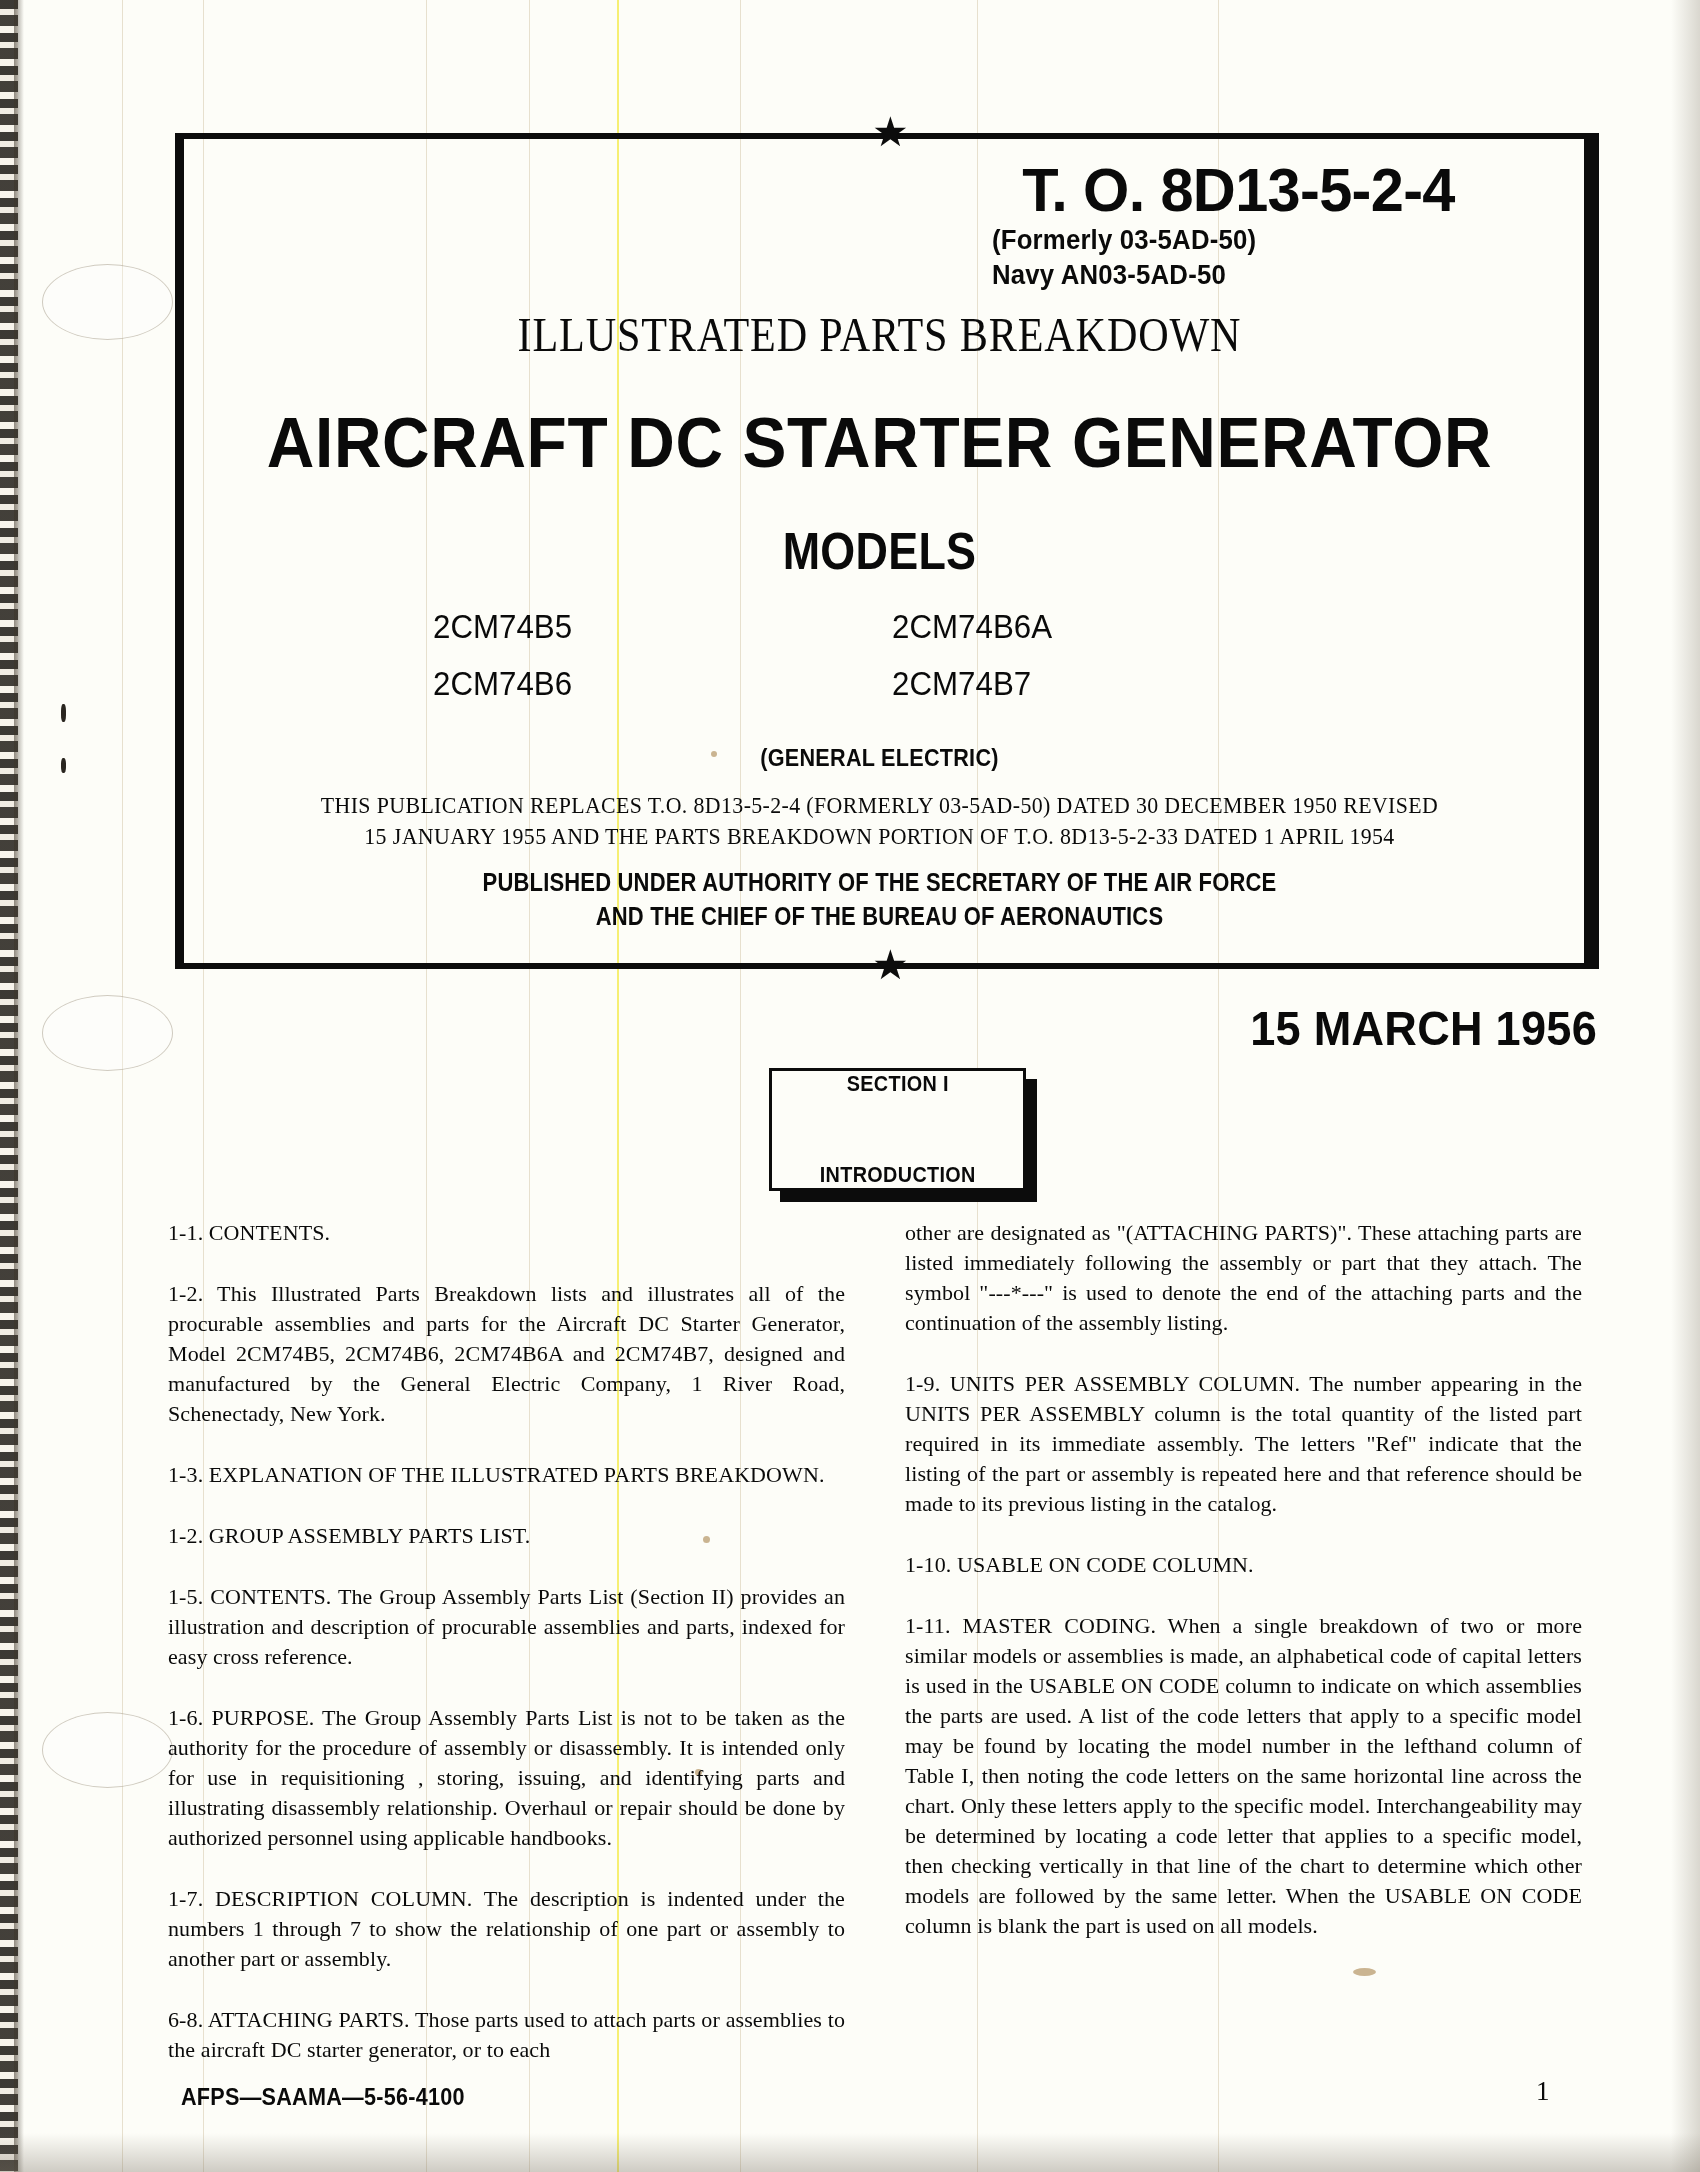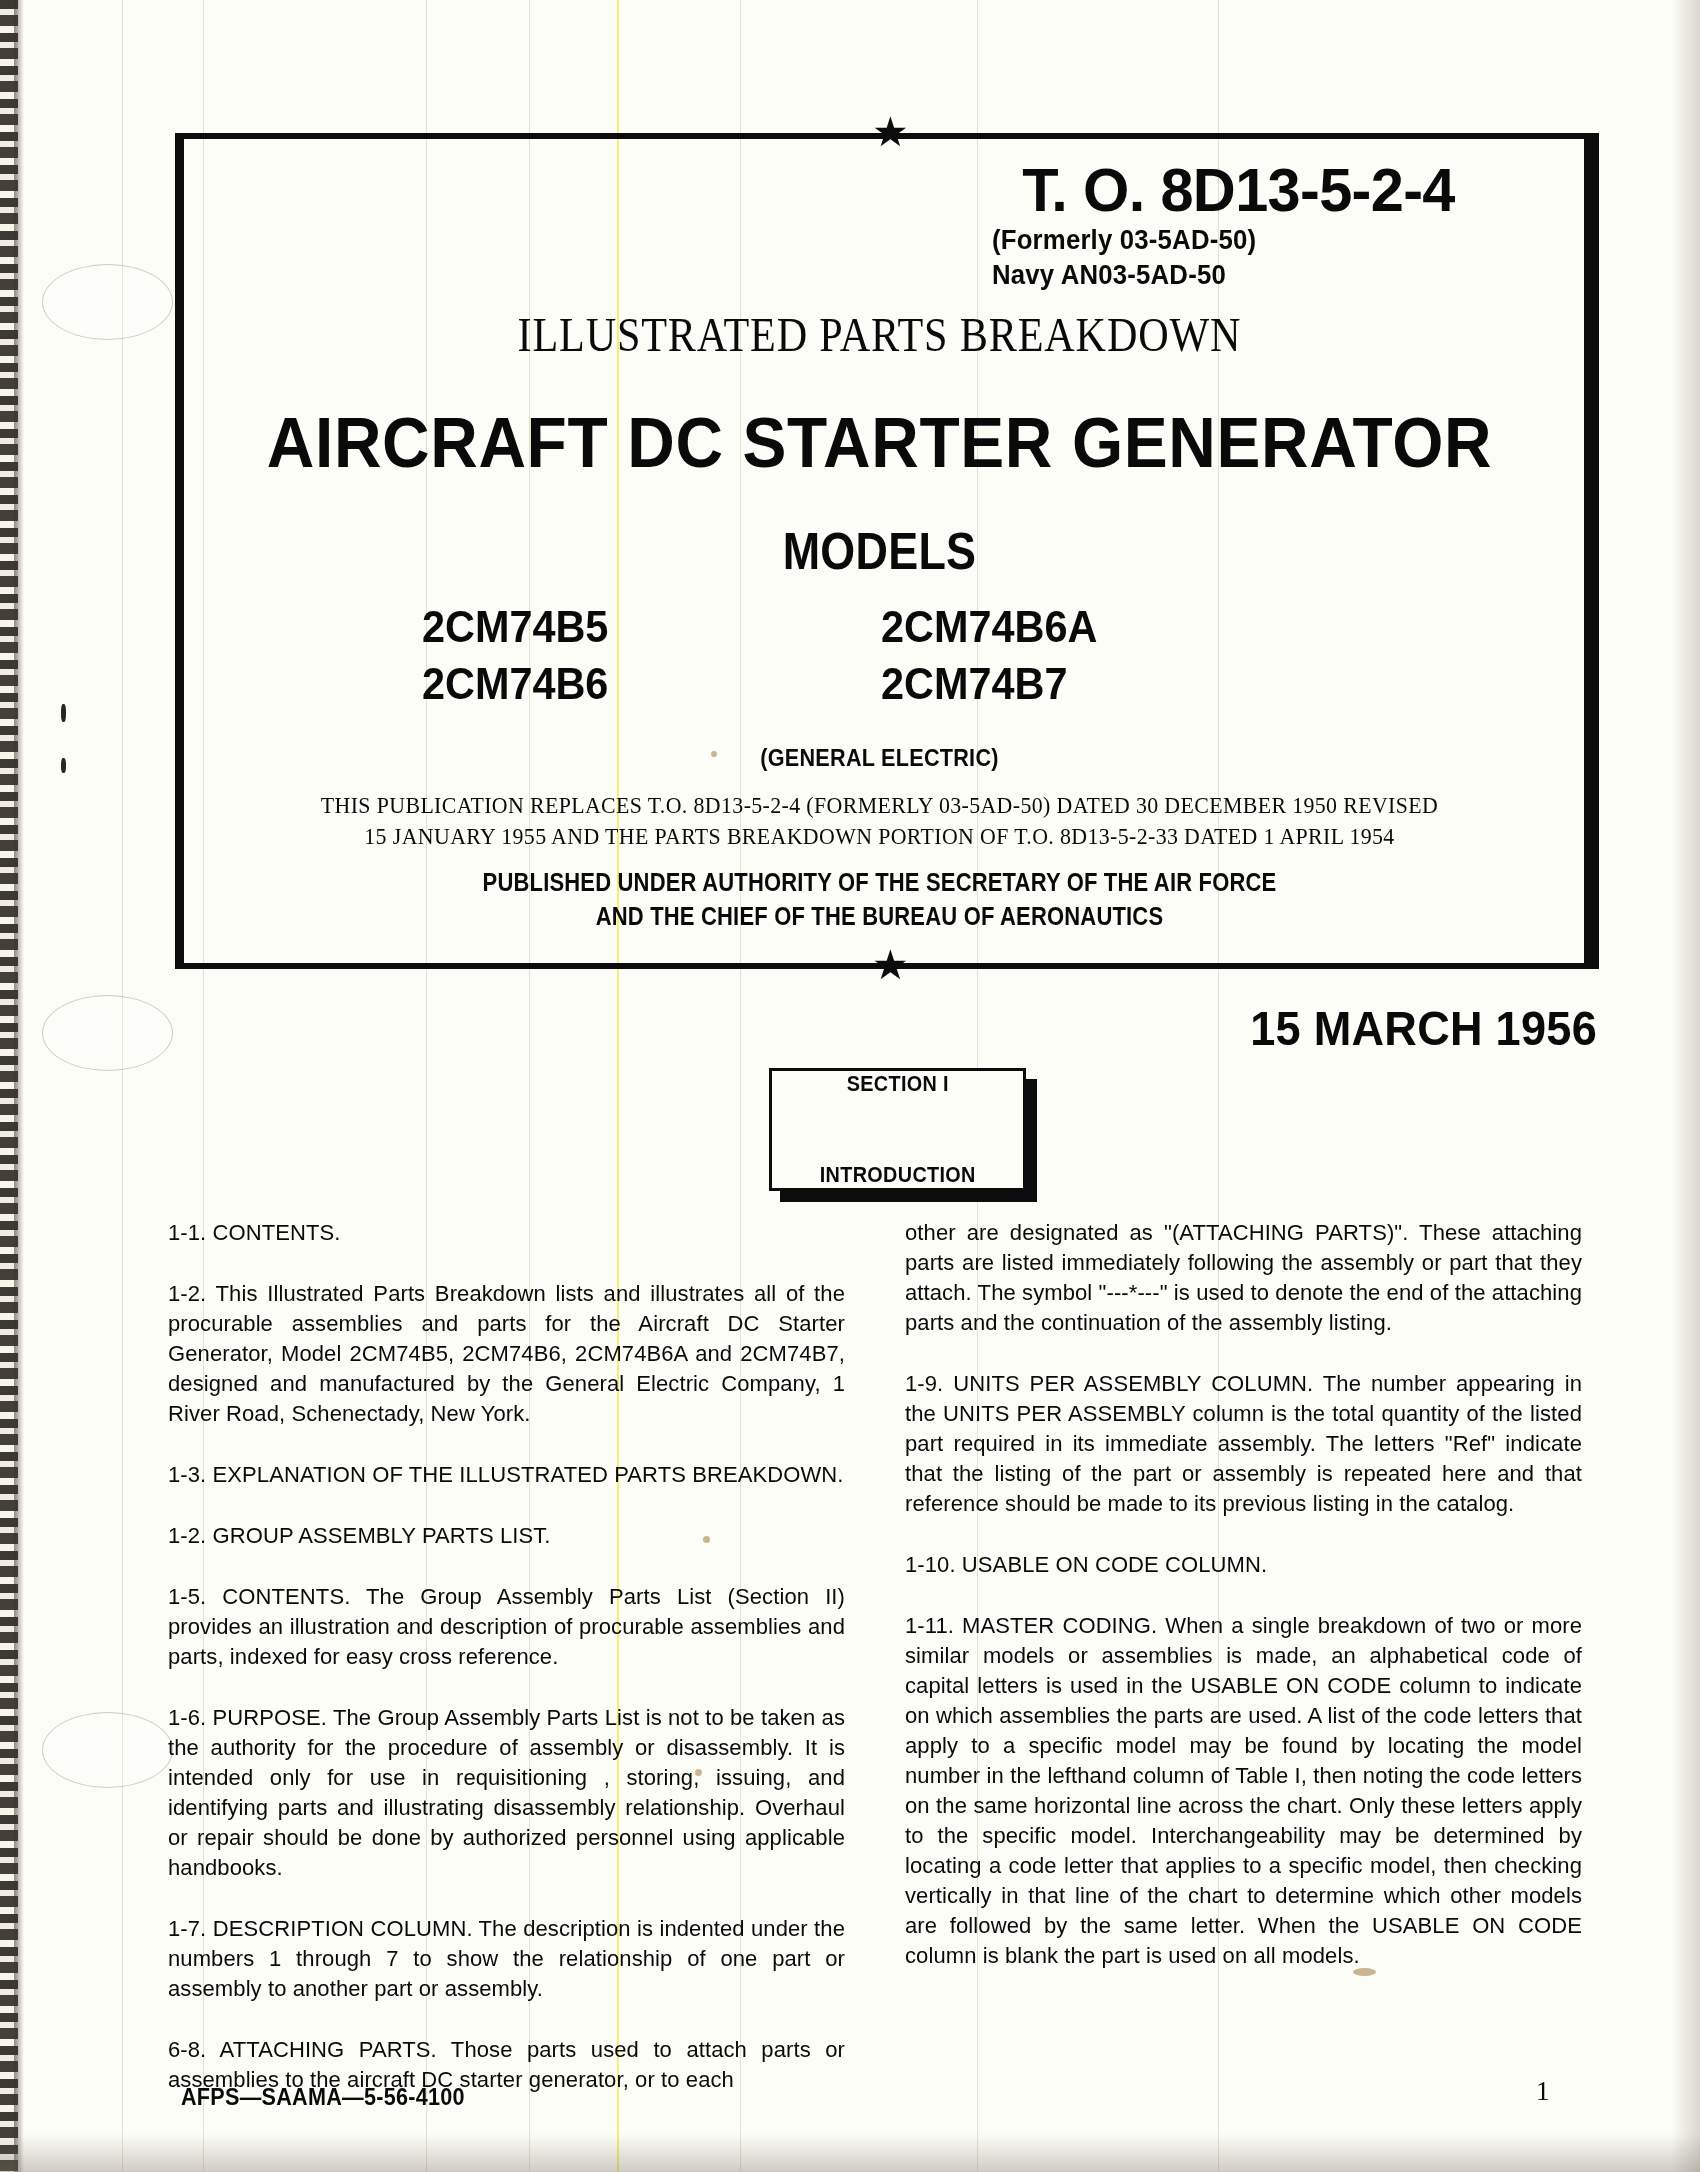--- a/index.html
+++ b/index.html
@@ -163,26 +163,26 @@
     width: 1409px;
     text-align: center;
     font-family: "Liberation Sans", sans-serif;
     font-weight: bold;
     font-size: 51px;
     letter-spacing: 0.3px;
     transform: scaleX(.88);
   }
   .models-grid {
     position: absolute;
-    left: 422px;
+    left: 433px;
     top: 598px;
     width: 907px;
     font-family: "Liberation Sans", sans-serif;
-    font-weight: bold;
-    font-size: 45px;
+    font-weight: normal;
+    font-size: 34px;
     line-height: 57px;
   }
   .models-grid .row { display: flex; }
   .models-grid .cell { width: 453px; transform: scaleX(.92); transform-origin: left center; }
   .models-grid .cell.b { padding-left: 12px; }
 
   .maker {
     position: absolute;
     left: 175px;
     top: 744px;
@@ -265,21 +265,21 @@
     font-size: 22px;
     letter-spacing: 0.4px;
   }
   #section-tab .face span { transform: scaleX(.9); }
 
   
   .col {
     position: absolute;
     top: 1218px;
     width: 677px;
-    font-family: Liberation Sans, sans-serif;
+    font-family: Liberation Serif, serif;
     font-size: 22px;
     line-height: 30px;
     text-align: justify;
     letter-spacing: 0.1px;
   }
   #col-left  { left: 168px; }
   #col-right { left: 905px; }
   .col p { margin: 0 0 31px 0; }
 
   .footer-code {

